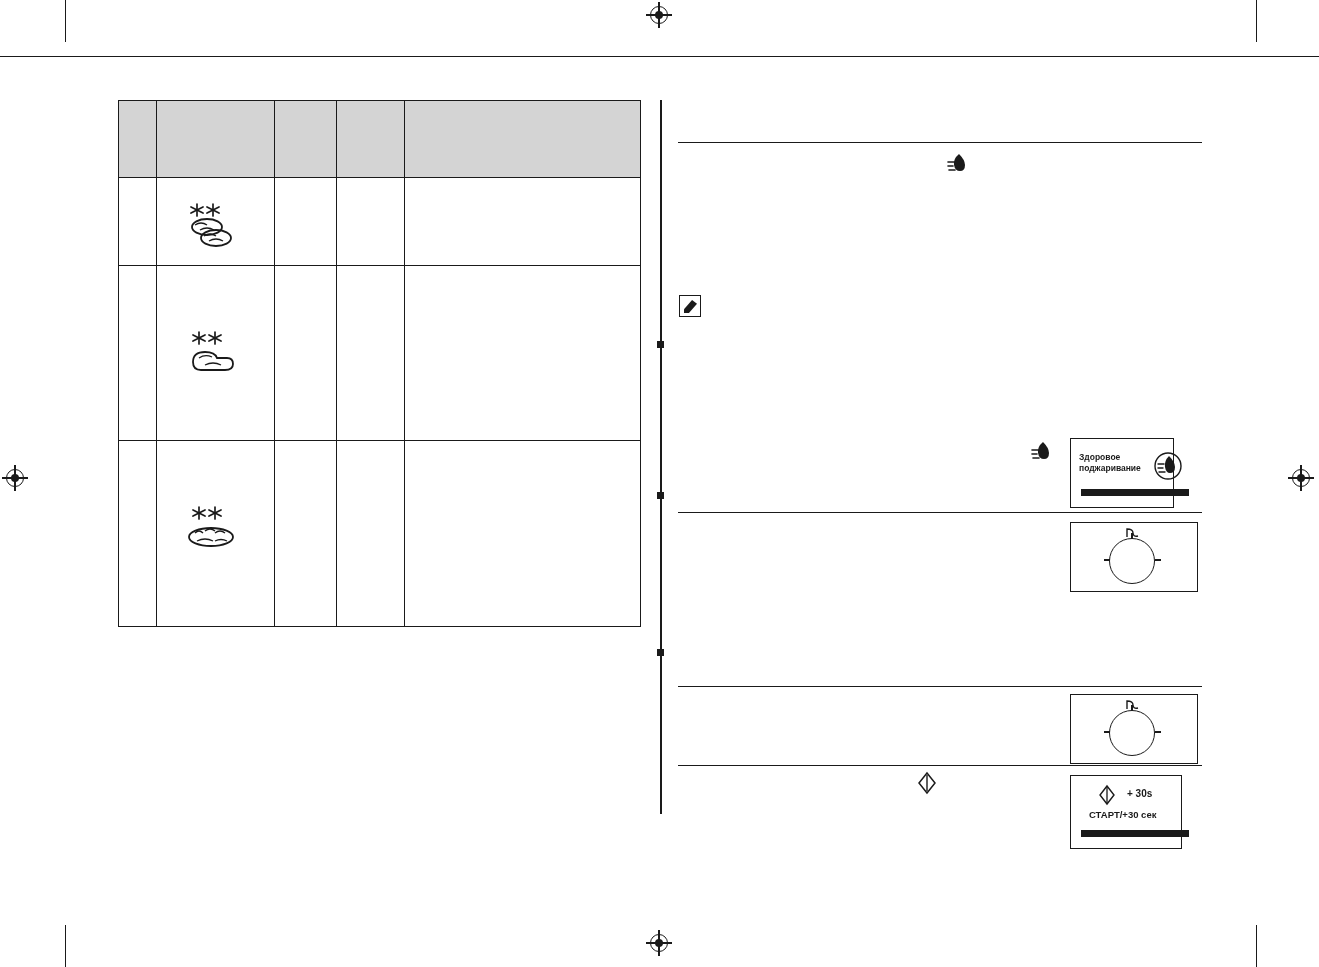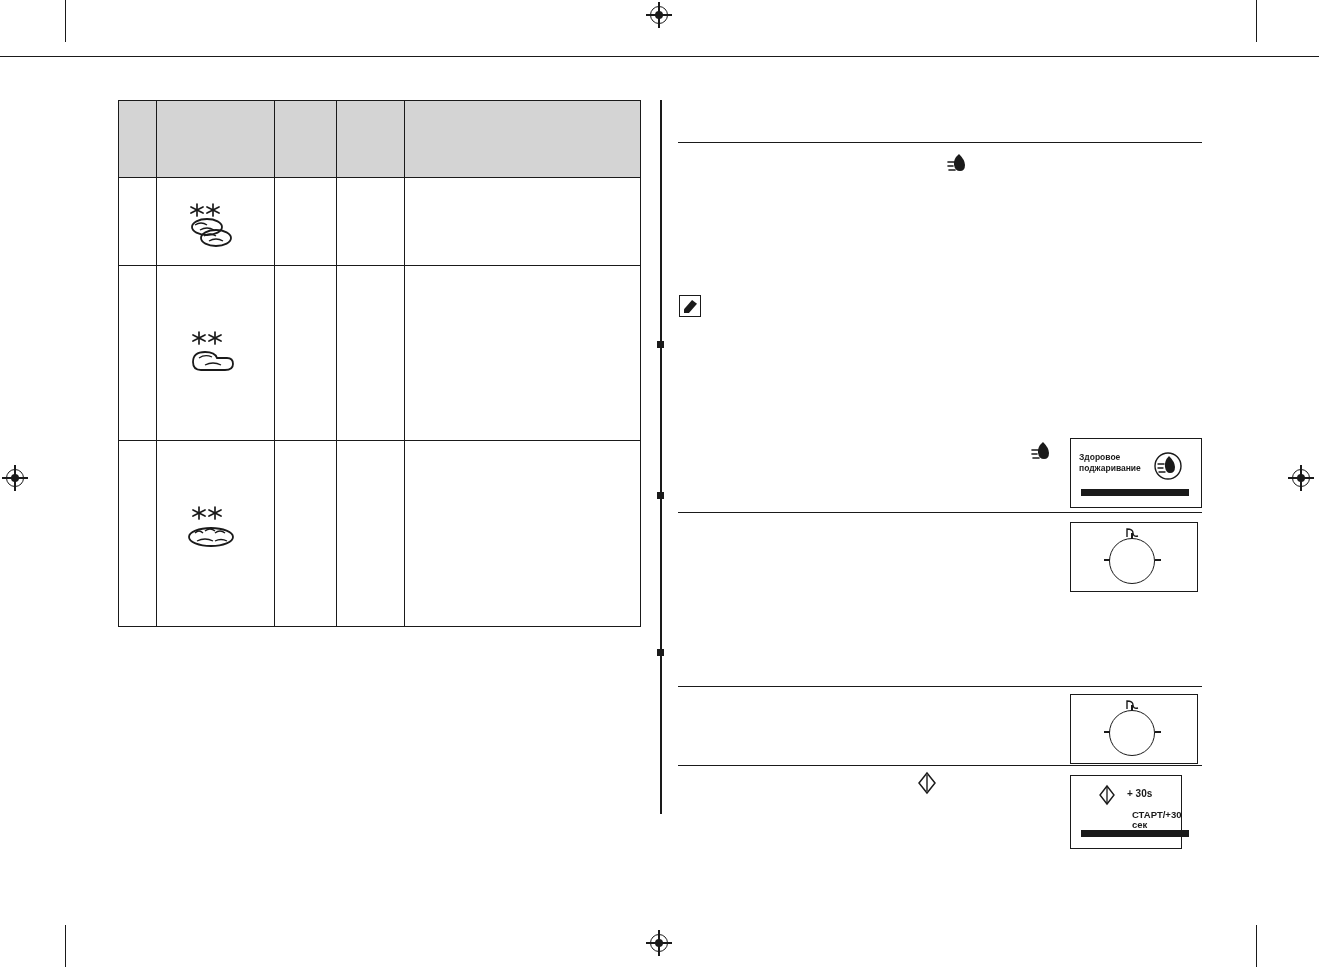--- a/index.html
+++ b/index.html
@@ -330,21 +330,21 @@
     </svg>
   </span>
 
   <span class="diamond-glyph" style="position:absolute; left:916px; top:771px;">
     <svg width="22" height="24" viewBox="0 0 22 24">
       <path d="M11 2 L19 12 L11 22 L3 12 Z" fill="none" stroke="#1a1a1a" stroke-width="1.5"></path>
       <line x1="11" y1="4" x2="11" y2="20" stroke="#1a1a1a" stroke-width="1.4"></line>
     </svg>
   </span>
 
-  <div class="panel" style="left:1070px; top:438px; width:132px; height:70px;">
+  <div class="panel" style="left:1070px; top:438px; width:104px; height:70px;">
     <div class="panel-text" style="left:8px; top:14px;">Здоровое</div>
     <div class="panel-text" style="left:8px; top:25px;">поджаривание</div>
     <span style="position:absolute; left:80px; top:12px;">
       <svg width="34" height="30" viewBox="0 0 34 30">
         <circle cx="17" cy="15" r="13" fill="none" stroke="#1a1a1a" stroke-width="1.4"></circle>
         <path d="M18 5 Q13 10 14 16 Q15 22 19 22 Q24 22 24 16 Q24 11 18 5 Z" fill="#1a1a1a"></path>
         <g stroke="#1a1a1a" stroke-width="1.4" stroke-linecap="round">
           <line x1="7" y1="13" x2="13" y2="13"></line>
           <line x1="7" y1="17" x2="12" y2="17"></line>
           <line x1="8" y1="21" x2="14" y2="21"></line>
@@ -379,17 +379,17 @@
   </div>
 
   <div class="panel" style="left:1070px; top:775px; width:112px; height:74px;">
     <span style="position:absolute; left:26px; top:8px;">
       <svg width="20" height="22" viewBox="0 0 20 22">
         <path d="M10 2 L17 11 L10 20 L3 11 Z" fill="none" stroke="#1a1a1a" stroke-width="1.4"></path>
         <line x1="10" y1="3" x2="10" y2="19" stroke="#1a1a1a" stroke-width="1.3"></line>
       </svg>
     </span>
     <div class="panel-text" style="left:56px; top:13px; font-size:10px;">+ 30s</div>
-    <div class="panel-text" style="left:18px; top:34px; font-size:9.5px;margin-left:43px;">СТАРТ/+30 сек</div>
+    <div class="panel-text" style="left:18px; top:34px; font-size:9.5px;">СТАРТ/+30 сек</div>
     <div class="panel-bar" style="left:10px; top:54px; width:108px; height:7px;"></div>
   </div>
 
 </div>
 
 </body></html>

